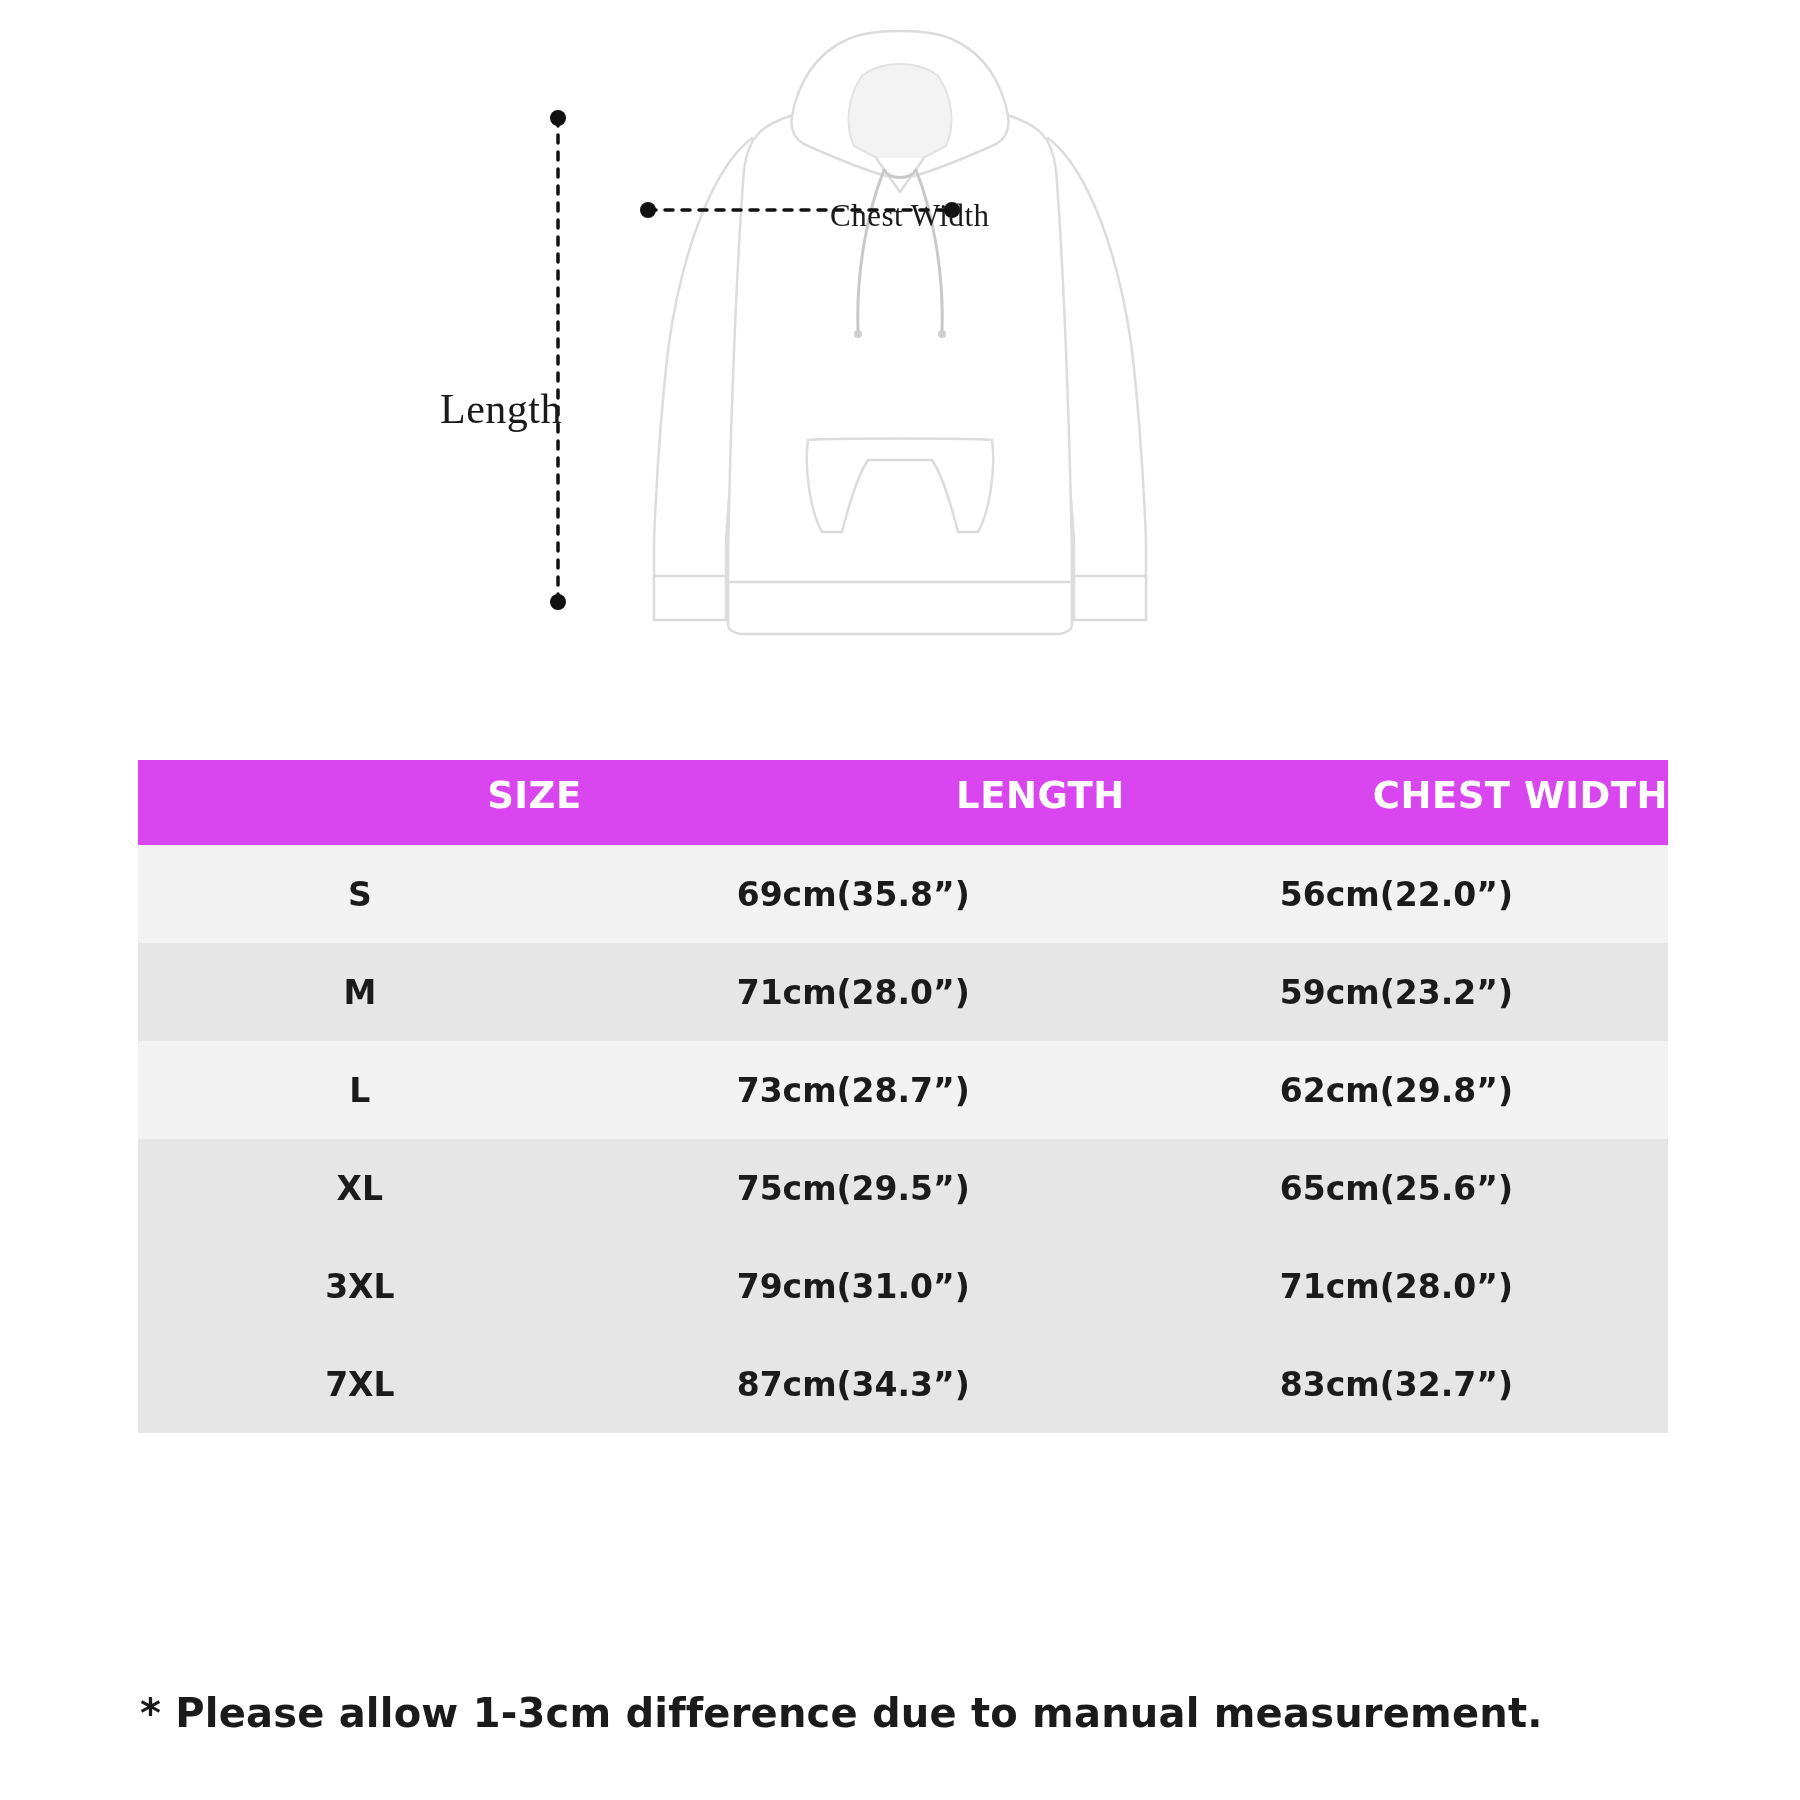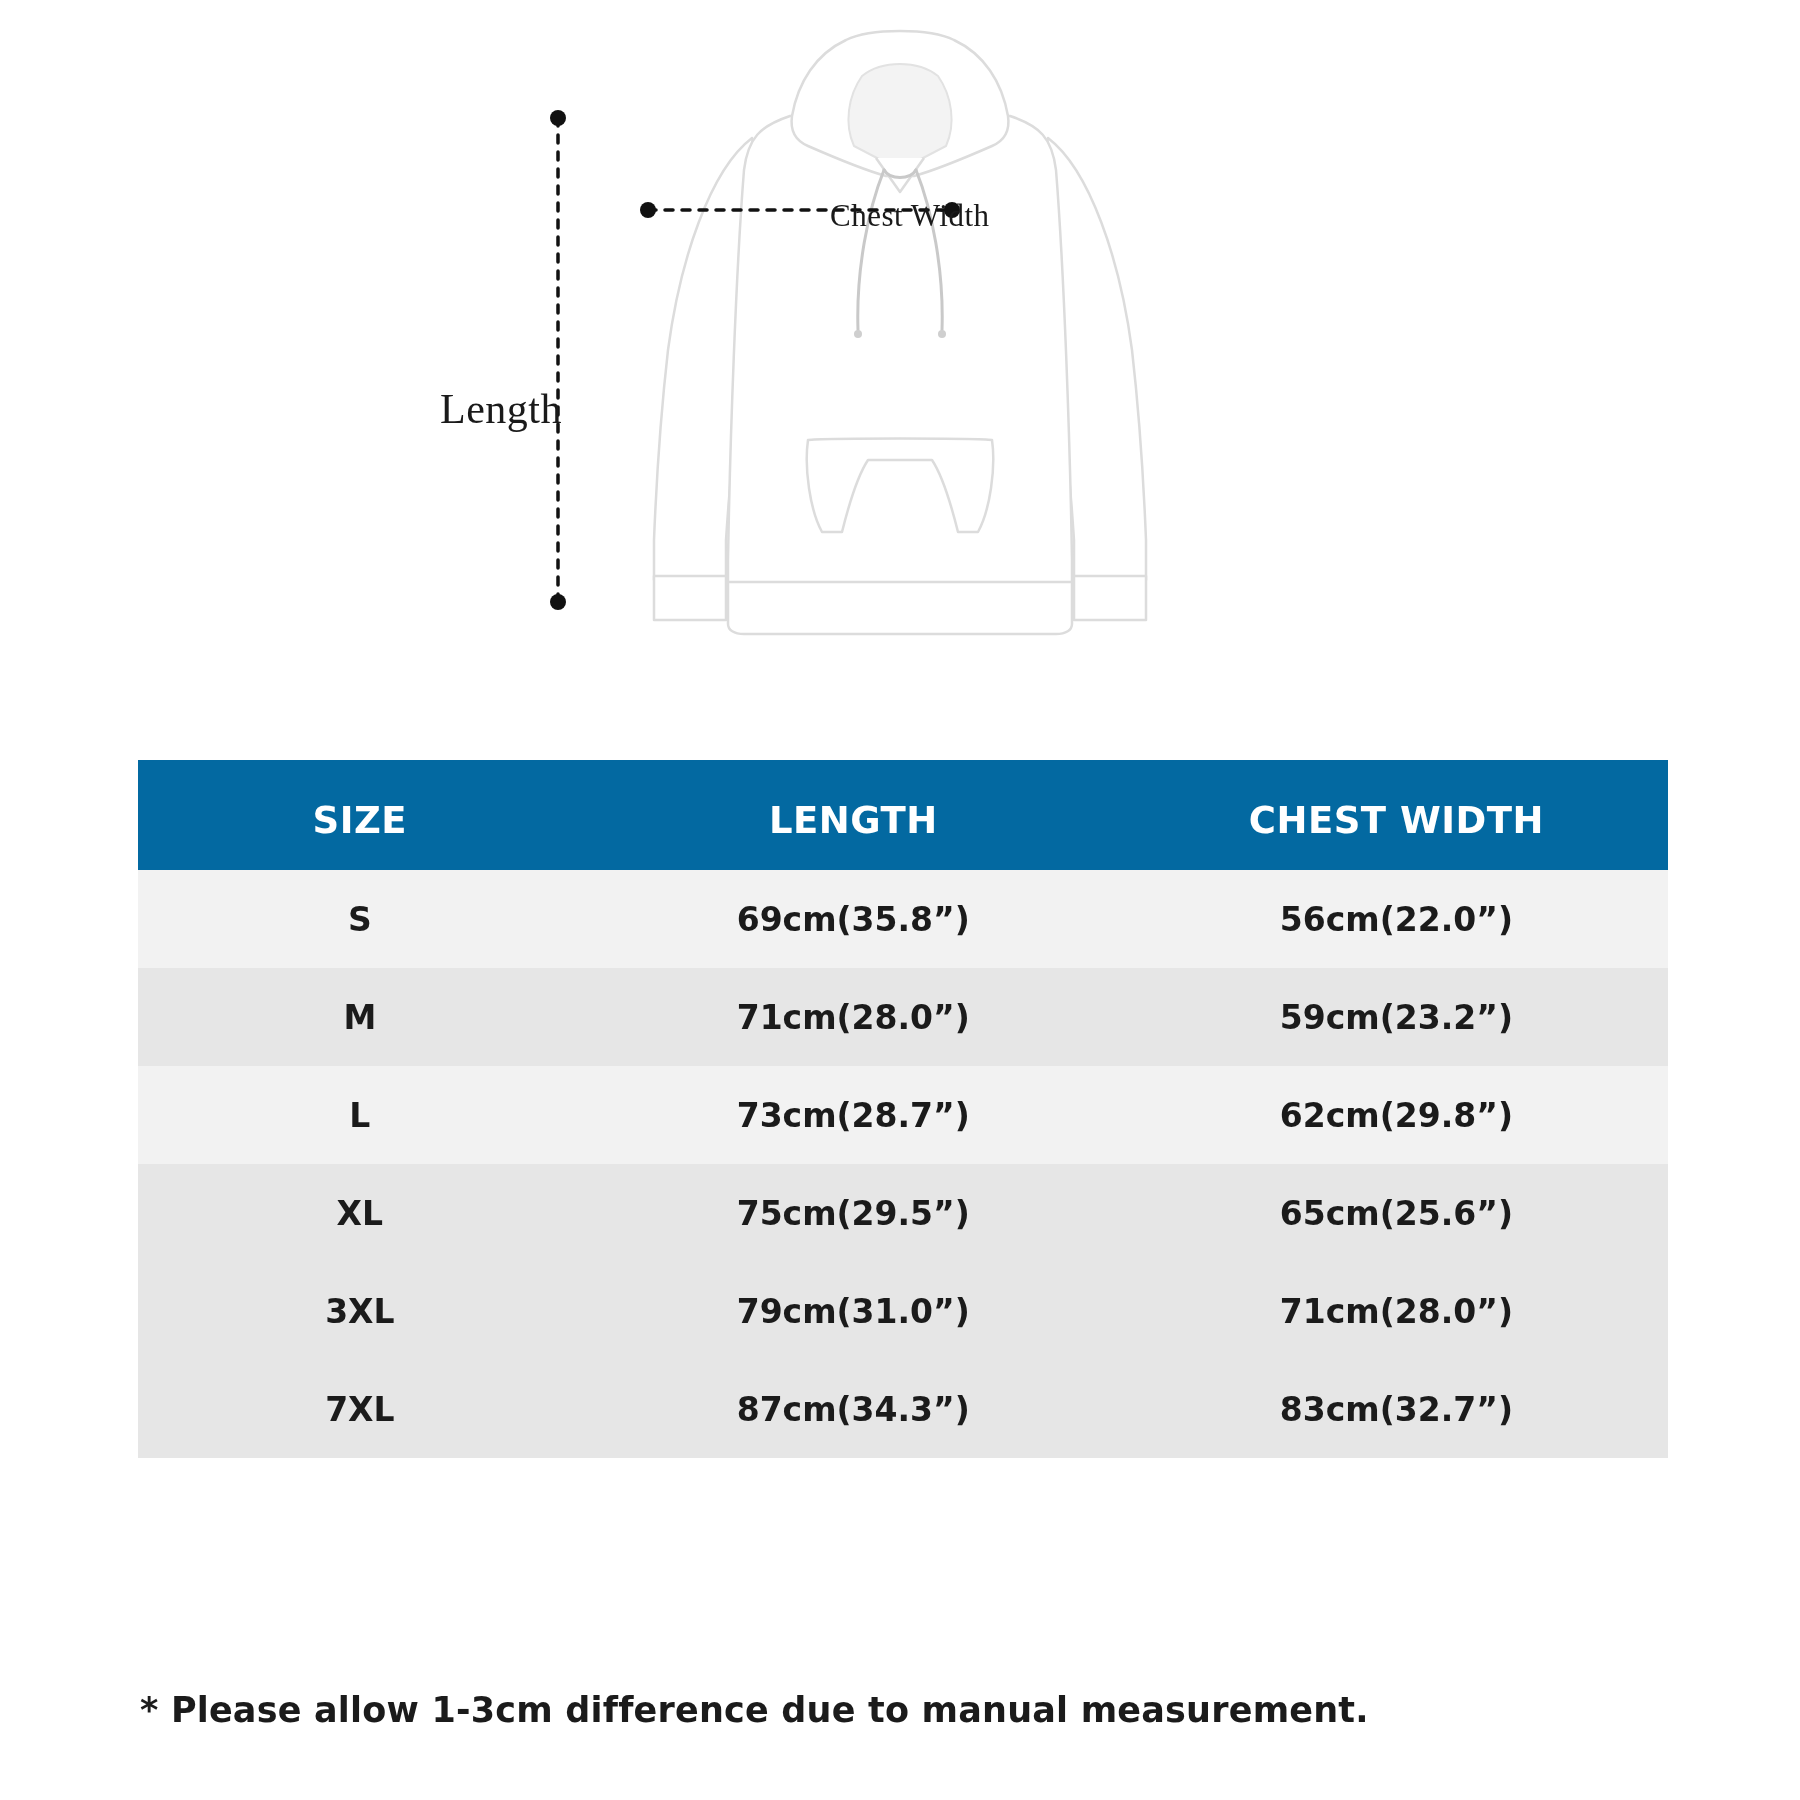--- a/index.html
+++ b/index.html
@@ -55,28 +55,28 @@
     left: 138px;
     top: 760px;
     width: 1530px;
   }
   table.size-table {
     border-collapse: collapse;
     width: 100%;
     table-layout: fixed;
   }
   table.size-table thead th {
-    background: #0369a1;
+    background: #d946ef;
     color: #ffffff;
     font-family: "DejaVu Sans", sans-serif;
     font-weight: bold;
     font-size: 37px;
     letter-spacing: 0.5px;
-    padding: 39px 0 28px 0;
-    text-align: center;
+    padding: 14px 0 28px 0;
+    text-align: right;
   }
   table.size-table tbody td {
     text-align: center;
     font-family: "DejaVu Sans", sans-serif;
     font-weight: bold;
     font-size: 33px;
     color: #1b1b1b;
     padding: 20px 0 20px 0;
     height: 58px;
   }
@@ -86,21 +86,21 @@
   col.c-size { width: 29%; }
   col.c-length { width: 35.5%; }
   col.c-chest { width: 35.5%; }
 
   .footnote {
     position: absolute;
     left: 140px;
     top: 1690px;
     font-family: "DejaVu Sans", sans-serif;
     font-weight: bold;
-    font-size: 35px;
+    font-size: 40px;
     color: #1b1b1b;
     letter-spacing: 0.2px;
   }
 </style>
 </head>
 <body>
 
 <div class="illustration">
 
   <svg class="hoodie-svg" width="520" height="640" viewBox="0 0 520 640">

